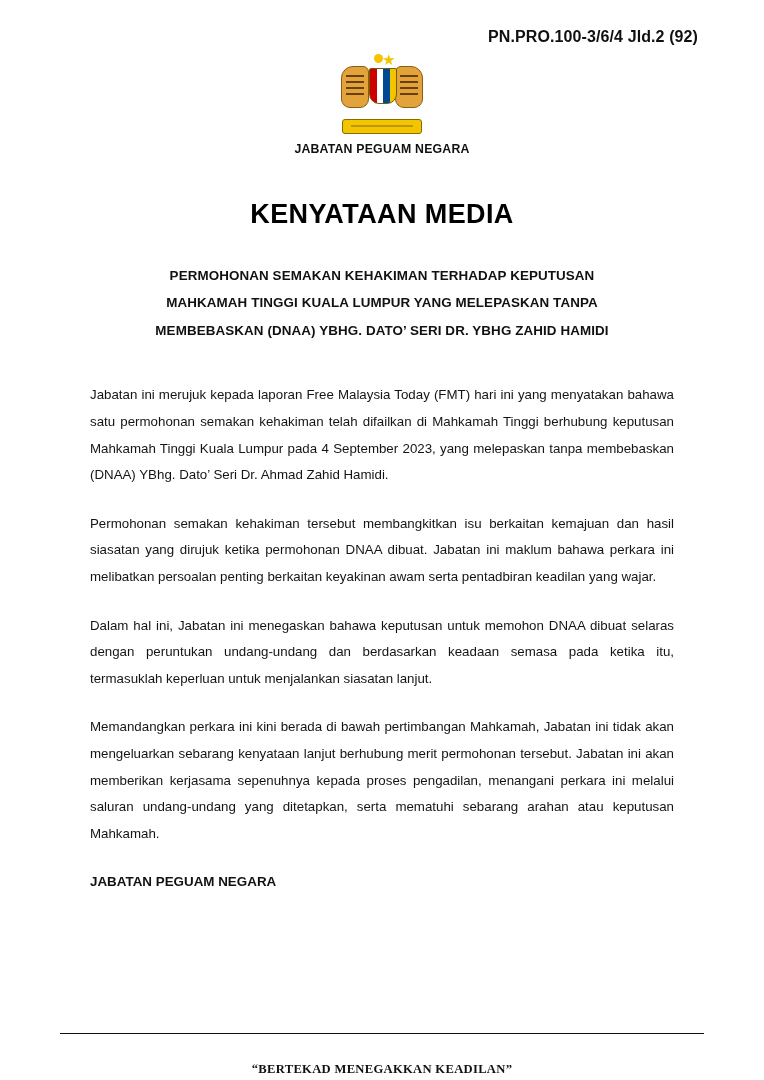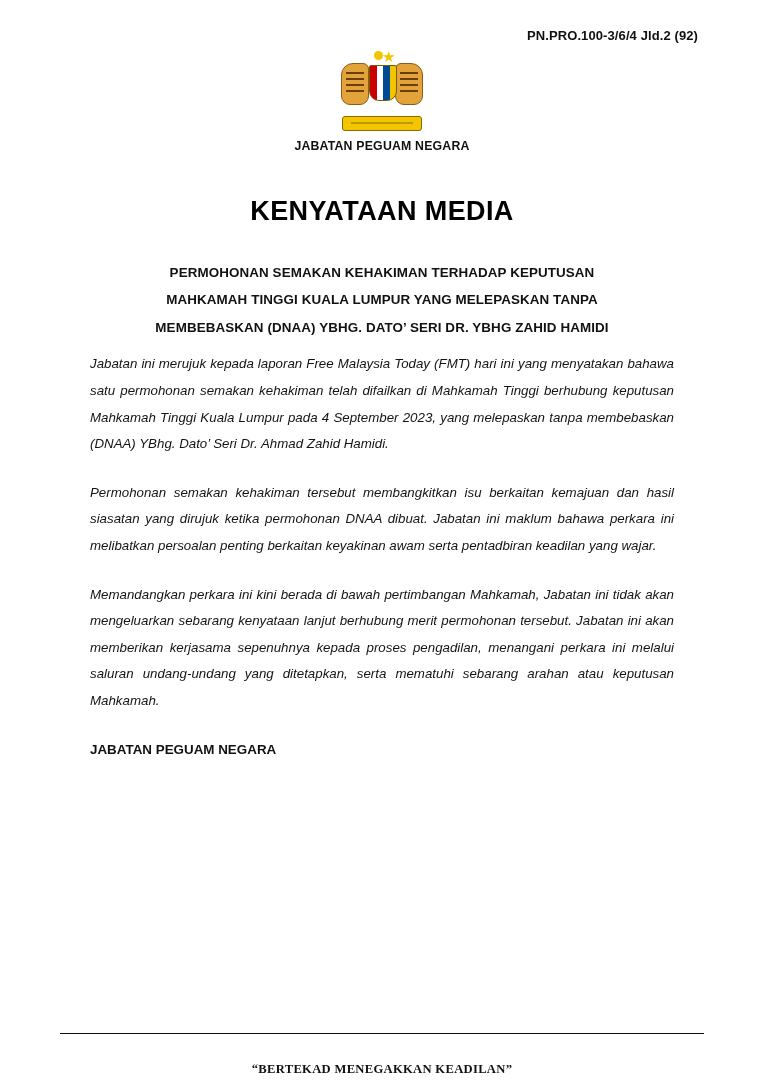--- a/index.html
+++ b/index.html
@@ -17,21 +17,21 @@
   }
   .page {
     width: 764px;
     height: 1080px;
     box-sizing: border-box;
     padding: 24px 60px 0 60px;
     position: relative;
   }
   .ref-line {
     text-align: right;
-    font-size: 13px;
+    font-size: 16px;
     font-weight: 600;
     letter-spacing: 0.1px;
     color: #101010;
     padding-right: 6px;
     margin-top: 4px;
   }
   .crest-wrap {
     display: flex;
     justify-content: center;
     margin-top: 6px;
@@ -66,23 +66,22 @@
     font-size: 13.4px;
     font-weight: 700;
     line-height: 2.05;
     margin-top: 32px;
     letter-spacing: 0.1px;
     color: #111;
     padding: 0 12px;
   }
   .subtitle span { display: block; }
   .body-copy {
-    margin-top: 10px;
+    margin-top: 38px;
     padding: 0 30px 0 30px;
-    font-style: italic;
   }
   .para {
     font-size: 13.3px;
     line-height: 2.0;
     text-align: justify;
     text-justify: inter-word;
     margin: 0 0 22px 0;
     color: #141414;
   }
   .signoff {
@@ -214,20 +213,21 @@
 
   <div class="subtitle">
     <span>PERMOHONAN SEMAKAN KEHAKIMAN TERHADAP KEPUTUSAN</span>
     <span>MAHKAMAH TINGGI KUALA LUMPUR YANG MELEPASKAN TANPA</span>
     <span>MEMBEBASKAN (DNAA) YBHG. DATO’ SERI DR. YBHG ZAHID HAMIDI</span>
   </div>
 
   <div class="body-copy">
     <p class="para">Jabatan ini merujuk kepada laporan Free Malaysia Today (FMT) hari ini yang menyatakan bahawa satu permohonan semakan kehakiman telah difailkan di Mahkamah Tinggi berhubung keputusan Mahkamah Tinggi Kuala Lumpur pada 4 September 2023, yang melepaskan tanpa membebaskan (DNAA) YBhg. Dato’ Seri Dr. Ahmad Zahid Hamidi.</p>
     <p class="para">Permohonan semakan kehakiman tersebut membangkitkan isu berkaitan kemajuan dan hasil siasatan yang dirujuk ketika permohonan DNAA dibuat. Jabatan ini maklum bahawa perkara ini melibatkan persoalan penting berkaitan keyakinan awam serta pentadbiran keadilan yang wajar.</p>
+    <p class="para">Dalam hal ini, Jabatan ini menegaskan bahawa keputusan untuk memohon DNAA dibuat selaras dengan peruntukan undang-undang dan berdasarkan keadaan semasa pada ketika itu, termasuklah keperluan untuk menjalankan siasatan lanjut.</p>
     <p class="para">Memandangkan perkara ini kini berada di bawah pertimbangan Mahkamah, Jabatan ini tidak akan mengeluarkan sebarang kenyataan lanjut berhubung merit permohonan tersebut. Jabatan ini akan memberikan kerjasama sepenuhnya kepada proses pengadilan, menangani perkara ini melalui saluran undang-undang yang ditetapkan, serta mematuhi sebarang arahan atau keputusan Mahkamah.</p>
   </div>
 
   <div class="signoff">
     <div>JABATAN PEGUAM NEGARA</div>
   </div>
 
   <div class="footer-rule"></div>
   <div class="footer-motto">“BERTEKAD MENEGAKKAN KEADILAN”</div>
 

